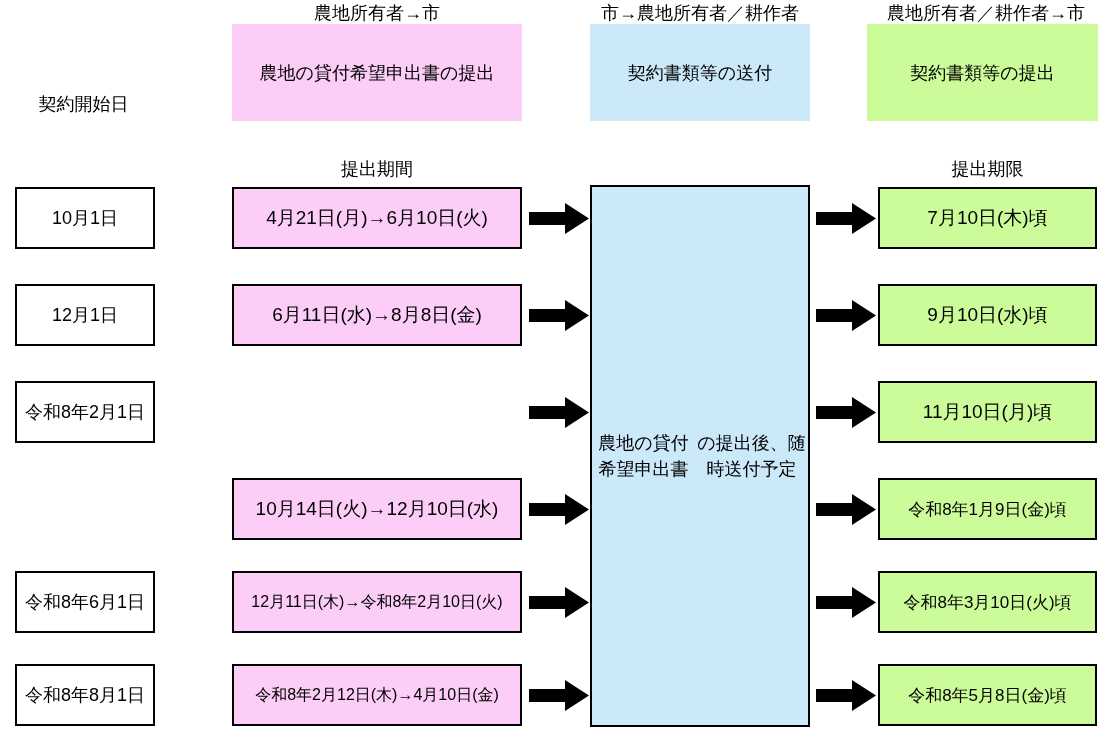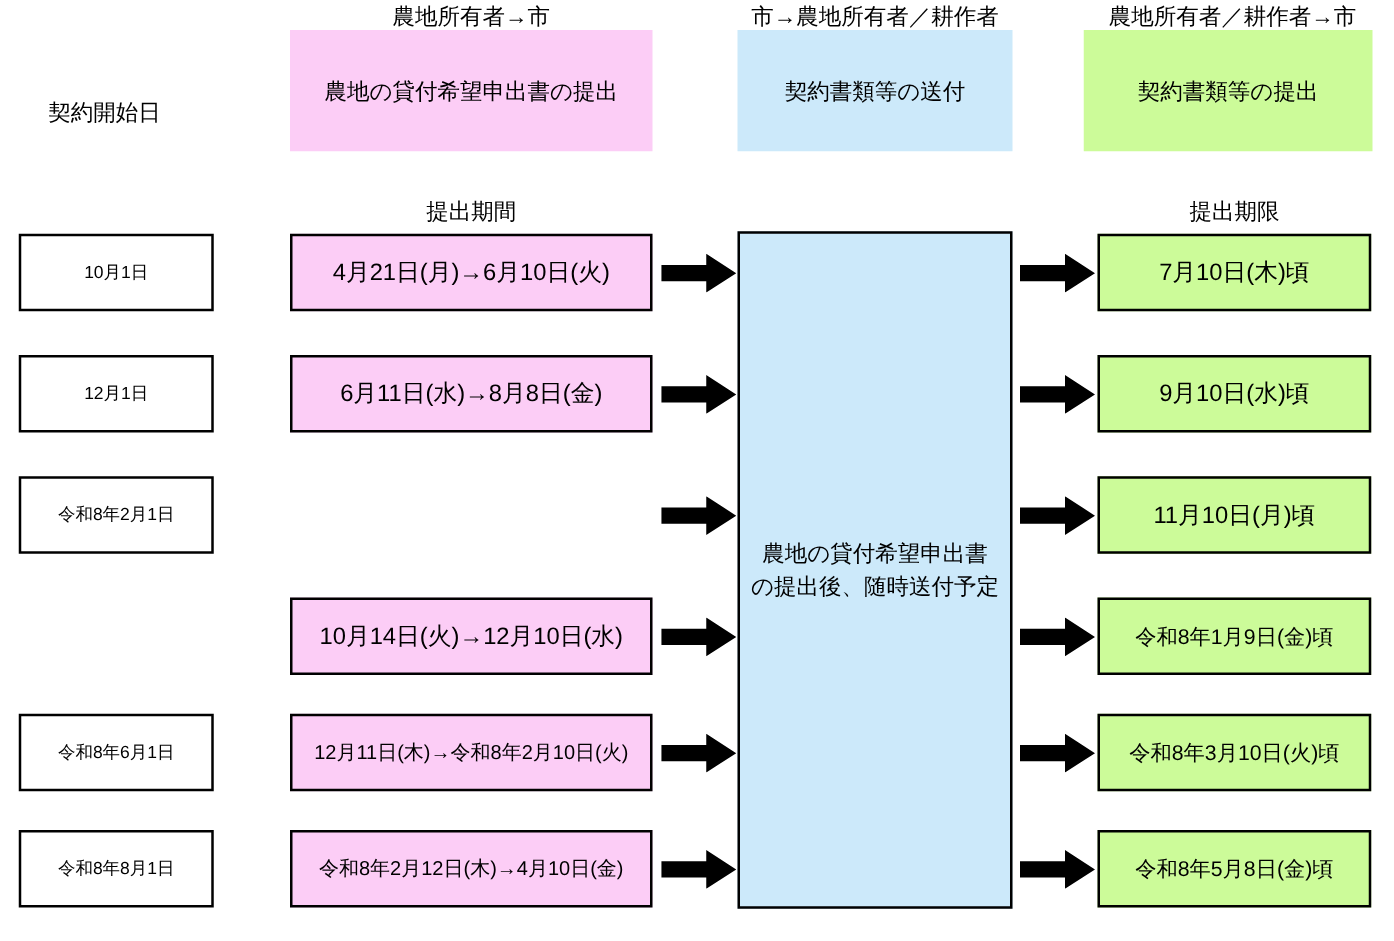--- a/index.html
+++ b/index.html
@@ -17,42 +17,42 @@
   .fl-green{left:862px;width:248px;}
   .header-box{
     position:absolute;top:24px;height:97px;box-sizing:border-box;
     display:flex;align-items:center;justify-content:center;
     font-size:18px;text-align:center;
   }
   .hb-pink{left:232px;width:290px;background:#fccdf6;}
   .hb-blue{left:590px;width:220px;background:#cce9fa;}
   .hb-green{left:867px;width:231px;background:#ccfb99;}
   .start-col-label{
-    position:absolute;left:15px;top:78px;width:137px;
+    position:absolute;left:15px;top:92px;width:137px;
     font-size:18px;text-align:center;
   }
   .sub-label{
     position:absolute;top:158px;height:22px;line-height:22px;
     font-size:18px;text-align:center;white-space:nowrap;
   }
   .sl-pink{left:232px;width:290px;}
   .sl-blue{left:590px;width:220px;margin-top:46px;}
   .sl-green{left:878px;width:219px;}
   .big-blue-box{
     position:absolute;left:590px;top:185px;width:220px;height:542px;
     box-sizing:border-box;background:#cce9fa;border:2px solid #000;
-    display:flex;flex-direction:column;align-items:center;justify-content:center;
+    display:flex;align-items:center;justify-content:center;
     font-size:18px;line-height:1.45;text-align:center;
   }
   .box{
     position:absolute;height:62px;box-sizing:border-box;border:2px solid #000;
     display:flex;align-items:center;justify-content:center;
     font-size:19px;white-space:nowrap;
   }
-  .box.start{left:15px;width:156px;background:#ffffff;font-size:14px;}
+  .box.start{left:15px;width:140px;background:#ffffff;font-size:18px;}
   .box.submit{left:232px;width:290px;background:#fccdf6;}
   .box.deadline{left:878px;width:219px;background:#ccfb99;}
   .fs-small{font-size:16px;}
   .fs-mid{font-size:17px;}
   .r0{top:187px}.r1{top:284px}.r2{top:381px}.r3{top:478px}.r4{top:571px}.r5{top:664px}
   .arrow{position:absolute;width:60px;height:31px;}
   .arrow.a-left{left:529px;}
   .arrow.a-right{left:816px;}
   .ar0{top:203px}.ar1{top:300px}.ar2{top:397px}.ar3{top:494px}.ar4{top:587px}.ar5{top:680px}
   .arrow svg{display:block;}

